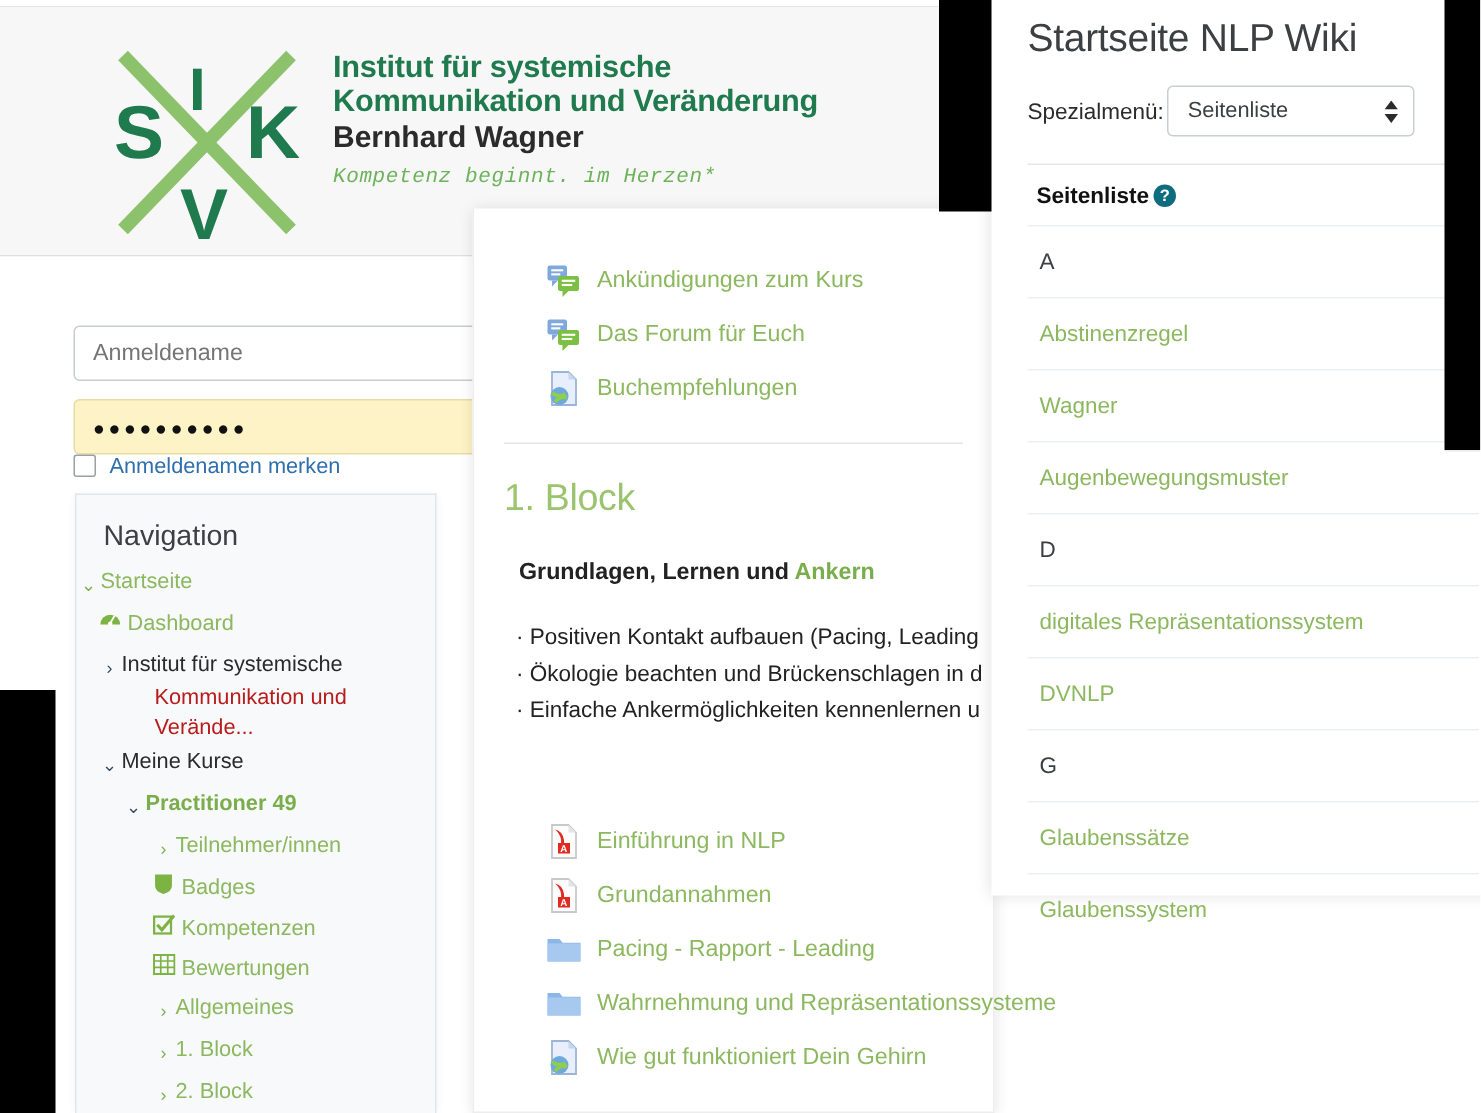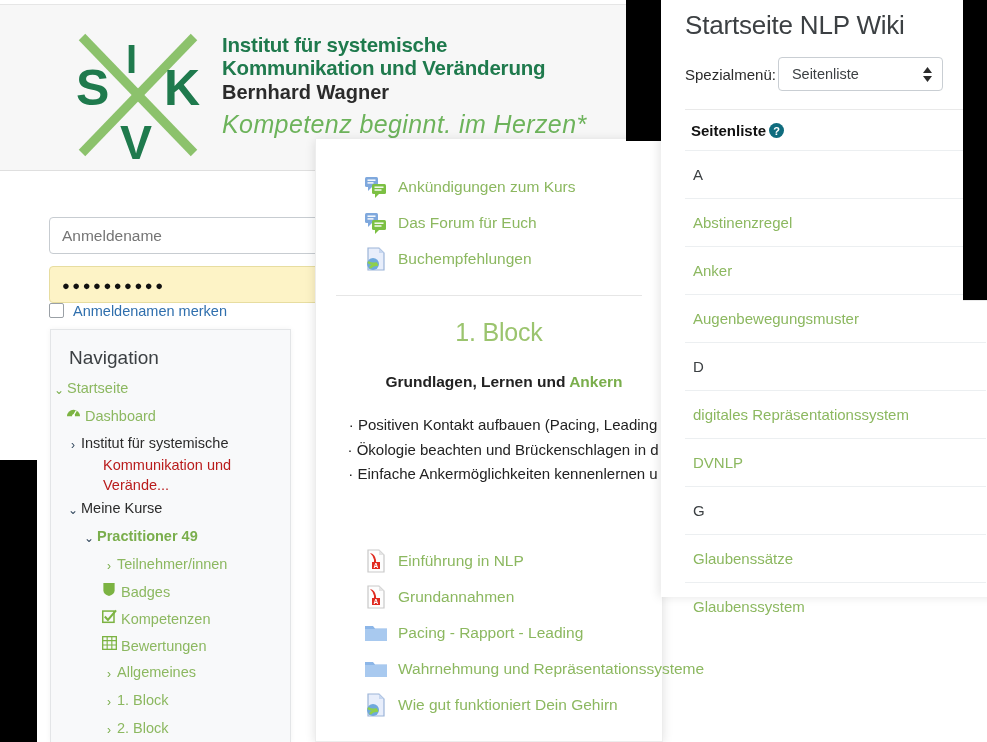--- a/index.html
+++ b/index.html
@@ -25,21 +25,21 @@
     box-sizing:border-box;
   }
   #logo-band{
     position:absolute;left:0;top:0;width:632px;height:165px;
     background:#f7f7f7;border-bottom:1px solid #dfdfdf;
   }
   #logo-mark{position:absolute;left:68px;top:20px;width:150px;height:140px;}
   #logo-text{position:absolute;left:228px;top:28px;width:400px;}
   .lt1{font-size:20.5px;font-weight:bold;color:#1f7a4d;line-height:23px;letter-spacing:-.2px;}
   .lt2{font-size:20px;font-weight:bold;color:#2b2b2b;line-height:25px;margin-top:1px;}
-  .lt3{font-size:25px;color:#6db35b;margin-top:5px;font-family:Liberation Sans, sans-serif;
+  .lt3{font-size:14px;color:#6db35b;margin-top:5px;font-family:Liberation Mono, monospace;
        font-style:italic;letter-spacing:.4px;}
 
   #login-form{position:absolute;left:0;top:166px;width:632px;height:242px;background:#fff;}
   .field{
     position:absolute;left:55px;width:330px;height:37px;box-sizing:border-box;
     border:1px solid #c7ccd1;border-radius:4px;background:#fff;
     font-size:15.5px;color:#6b7078;padding:8px 12px;font-family:"Liberation Sans",sans-serif;
   }
   #u-field{top:46px;}
   #p-field{top:95px;background:#fdf3c6;border:1px solid #e7dda0;color:#111;letter-spacing:2.5px;font-size:13px;padding-top:11px;}
@@ -65,21 +65,20 @@
   .lvl1{padding-left:14px;}
   .lvl2{padding-left:30px;}
   .lvl3{padding-left:50px;}
   .wrap-cont{padding-left:52px;color:#b91c1c;line-height:20px;margin-top:-3px;}
 
   
   #course-card{
     position:absolute;left:315px;top:139px;width:348px;height:603px;
     background:#ffffff;border:1px solid #ededed;border-top:none;box-sizing:border-box;
     box-shadow:0 1px 10px rgba(0,0,0,.12);
-    text-align:center;
   }
   .res-row{display:flex;align-items:center;gap:10px;padding:6px 0 6px 48px;}
   .res-label{font-size:15.5px;color:#8cb860;white-space:nowrap;}
   .res-icon{width:24px;height:24px;flex:0 0 24px;position:relative;}
   .hr{height:1px;background:#e6e6e6;margin:18px 20px 0 20px;}
   #block-title{font-size:25px;color:#9bc46e;font-weight:400;padding:22px 0 0 20px;letter-spacing:-.2px;}
   #block-sub{font-size:15.5px;font-weight:bold;color:#222;padding:26px 0 0 30px;}
   #block-sub .accent{color:#7aae4c;}
   .bullets{padding:22px 0 0 28px;font-size:15px;color:#222;line-height:24.5px;white-space:nowrap;}
   .bullets .green{color:#9bc46e;}
@@ -334,21 +333,21 @@
     <div id="wiki-sep"></div>
 
     <div id="wiki-sub">
       <span>Seitenliste</span>
       <span class="help-dot">?</span>
     </div>
 
     <div class="wiki-list" id="wiki-list">
         <div class="wiki-row letter">A</div>
         <div class="wiki-row entry">Abstinenzregel</div>
-        <div class="wiki-row entry">Anker</div>
+        <div class="wiki-row entry">Wagner</div>
         <div class="wiki-row entry">Augenbewegungsmuster</div>
         <div class="wiki-row letter">D</div>
         <div class="wiki-row entry">digitales Repräsentationssystem</div>
         <div class="wiki-row entry">DVNLP</div>
         <div class="wiki-row letter">G</div>
         <div class="wiki-row entry">Glaubenssätze</div>
         <div class="wiki-row entry">Glaubenssystem</div>
       </div>
   </div>
 

